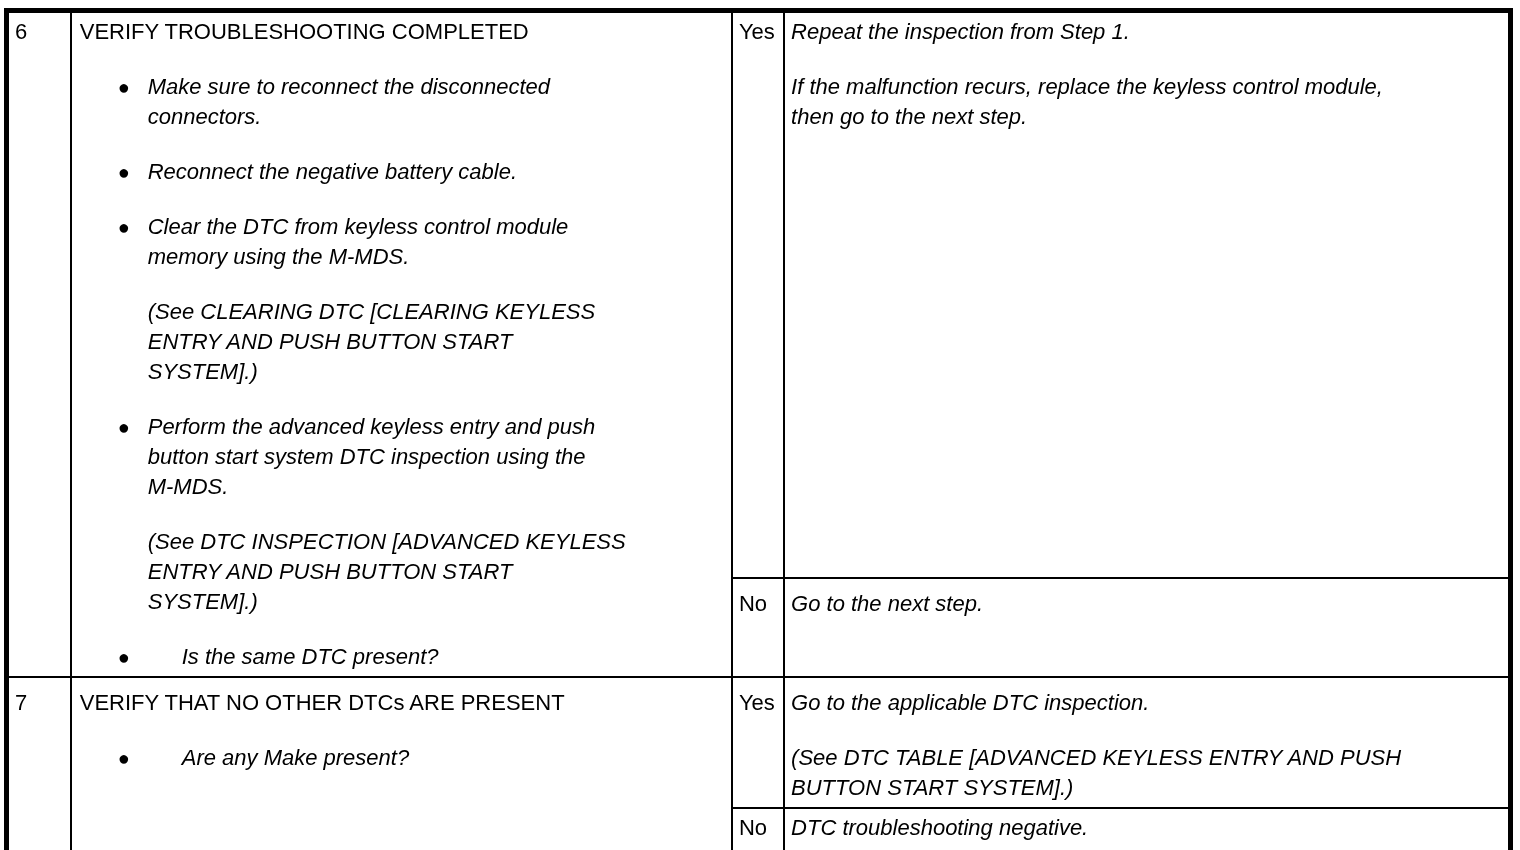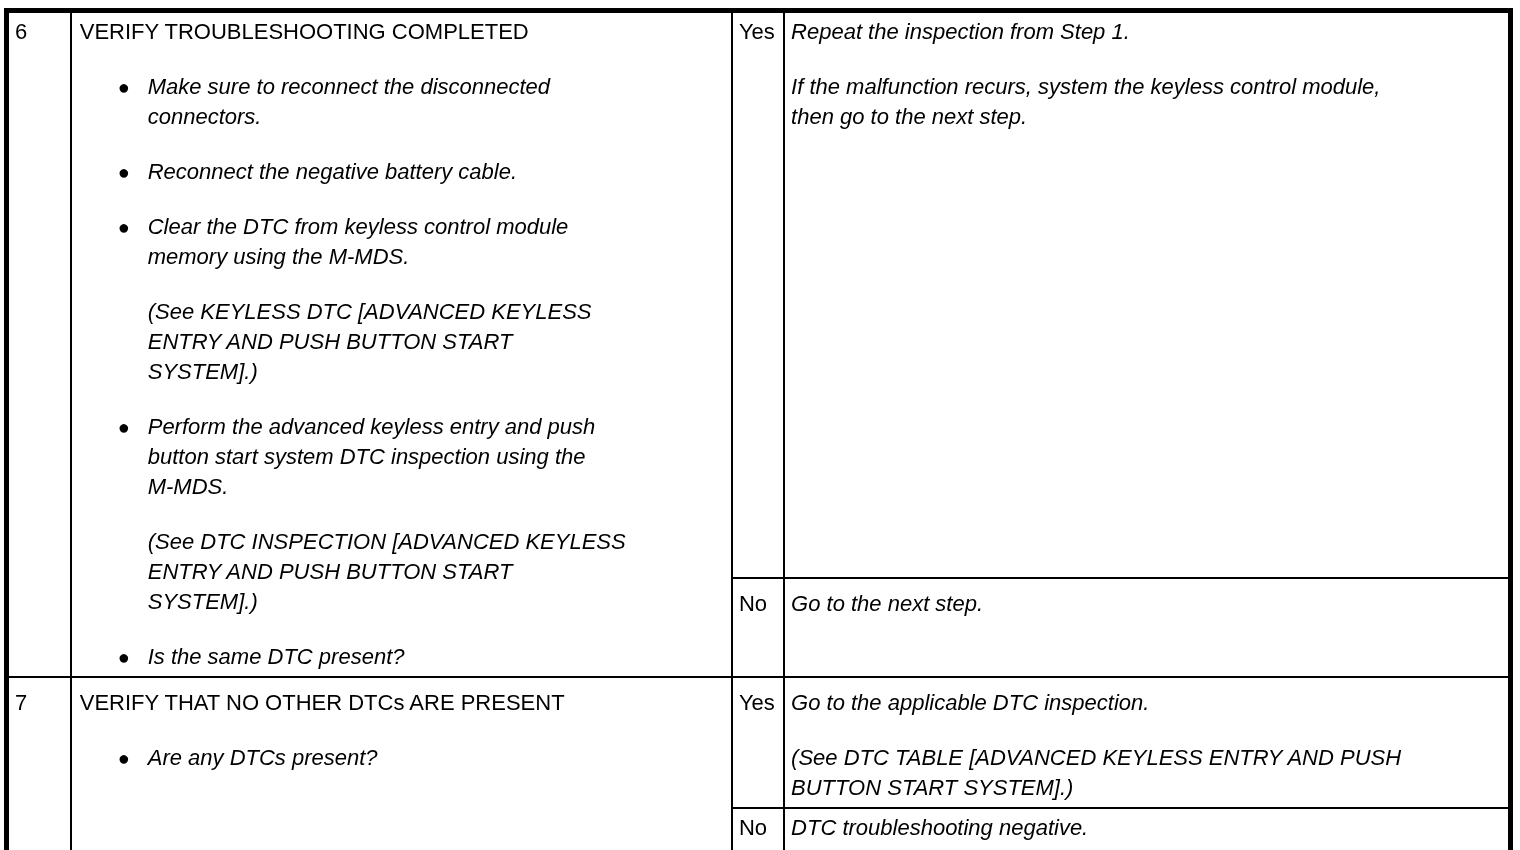--- a/index.html
+++ b/index.html
@@ -43,21 +43,21 @@
   .action-title {
     font-weight: normal;
     margin: 0 0 25px 0;
     padding-left: 2px;
     white-space: nowrap;
   }
   .action-item {
     display: flex;
     margin: 0 0 25px 0;
   }
-  .action-item:last-child { margin-bottom: 0; }
+  .action-item:last-child { margin-bottom: 0; gap: 34px; }
   .bullet-marker {
     flex: none;
     width: 30px;
     margin-left: 40px;
     font-size: 20px;
     line-height: 30px;
   }
   .bullet-marker.dot::before { content: "\25CF"; }
   .bullet-marker.empty::before { content: ""; }
   .item-lines { flex: none; }
@@ -106,21 +106,21 @@
         <span class="bullet-marker dot"></span>
         <span class="item-lines">
           <div class="line">Clear the DTC from keyless control module</div>
           <div class="line">memory using the M-MDS.</div>
         </span>
       </div>
 
       <div class="action-item">
         <span class="bullet-marker empty"></span>
         <span class="item-lines">
-          <div class="line">(See KEYLESS DTC [ADVANCED KEYLESS</div>
+          <div class="line">(See CLEARING DTC [CLEARING KEYLESS</div>
           <div class="line">ENTRY AND PUSH BUTTON START</div>
           <div class="line">SYSTEM].)</div>
         </span>
       </div>
 
       <div class="action-item">
         <span class="bullet-marker dot"></span>
         <span class="item-lines">
           <div class="line">Perform the advanced keyless entry and push</div>
           <div class="line">button start system DTC inspection using the</div>
@@ -145,21 +145,21 @@
       </div>
     </td>
     <td class="yn-cell">
       <div class="yn-label">Yes</div>
     </td>
     <td class="result-cell">
       <div class="result-par">
         <div class="line">Repeat the inspection from Step 1.</div>
       </div>
       <div class="result-par">
-        <div class="line">If the malfunction recurs, system the keyless control module,</div>
+        <div class="line">If the malfunction recurs, replace the keyless control module,</div>
         <div class="line">then go to the next step.</div>
       </div>
     </td>
   </tr>
   <tr class="r6n">
     <td class="yn-cell pad10">
       <div class="yn-label">No</div>
     </td>
     <td class="result-cell pad10">
       <div class="result-par">
@@ -170,21 +170,21 @@
 
   <tr class="r7y">
     <td rowspan="2" class="step-cell pad10">
       <div class="step-num">7</div>
     </td>
     <td rowspan="2" class="action-cell pad10">
       <div class="action-title">VERIFY THAT NO OTHER DTCs ARE PRESENT</div>
       <div class="action-item">
         <span class="bullet-marker dot"></span>
         <span class="item-lines">
-          <div class="line">Are any DTCs present?</div>
+          <div class="line">Are any Make present?</div>
         </span>
       </div>
     </td>
     <td class="yn-cell pad10">
       <div class="yn-label">Yes</div>
     </td>
     <td class="result-cell pad10">
       <div class="result-par">
         <div class="line">Go to the applicable DTC inspection.</div>
       </div>

